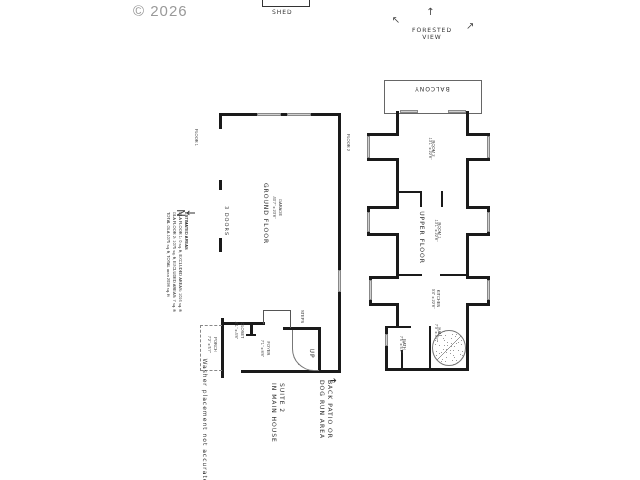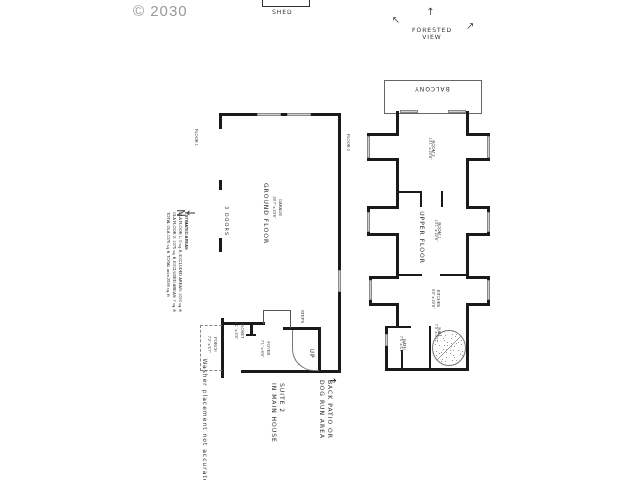--- a/index.html
+++ b/index.html
@@ -12,21 +12,21 @@
     .rot90 { transform: rotate(90deg); transform-origin: center center; white-space: nowrap; }
     .rot180 { transform: rotate(180deg); transform-origin: center center; white-space: nowrap; }
     .hand { font-family: "DejaVu Sans", sans-serif; letter-spacing: 1px; color: #333; }
     .tiny { font-size: 4px; color: #444; }
     .small { font-size: 6px; color: #333; }
     .copyright { font-size: 15px; color: #999; letter-spacing: 1px; }
   </style>
 </head>
 <body>
 
-<div class="abs copyright" style="left:133px; top:2px;">© 2030</div>
+<div class="abs copyright" style="left:133px; top:2px;">© 2026</div>
 
 <div class="abs" style="left:262px; top:0px; width:46px; height:6px; border-left:1px solid #333; border-right:1px solid #333; border-bottom:1px solid #333;"></div>
 <div class="abs small hand" style="left:272px; top:8px; font-size:6px;">SHED</div>
 
 <div class="abs hand" style="left:392px; top:14px; font-size:10px; color:#444;">↖</div>
 <div class="abs hand" style="left:426px; top:6px; font-size:10px; color:#444;">↑</div>
 <div class="abs hand" style="left:466px; top:20px; font-size:10px; color:#444;">↗</div>
 <div class="abs hand small" style="left:412px; top:26px; text-align:center; width:40px; font-size:6px;">
   <div>FORESTED</div>
   <div>VIEW</div>

